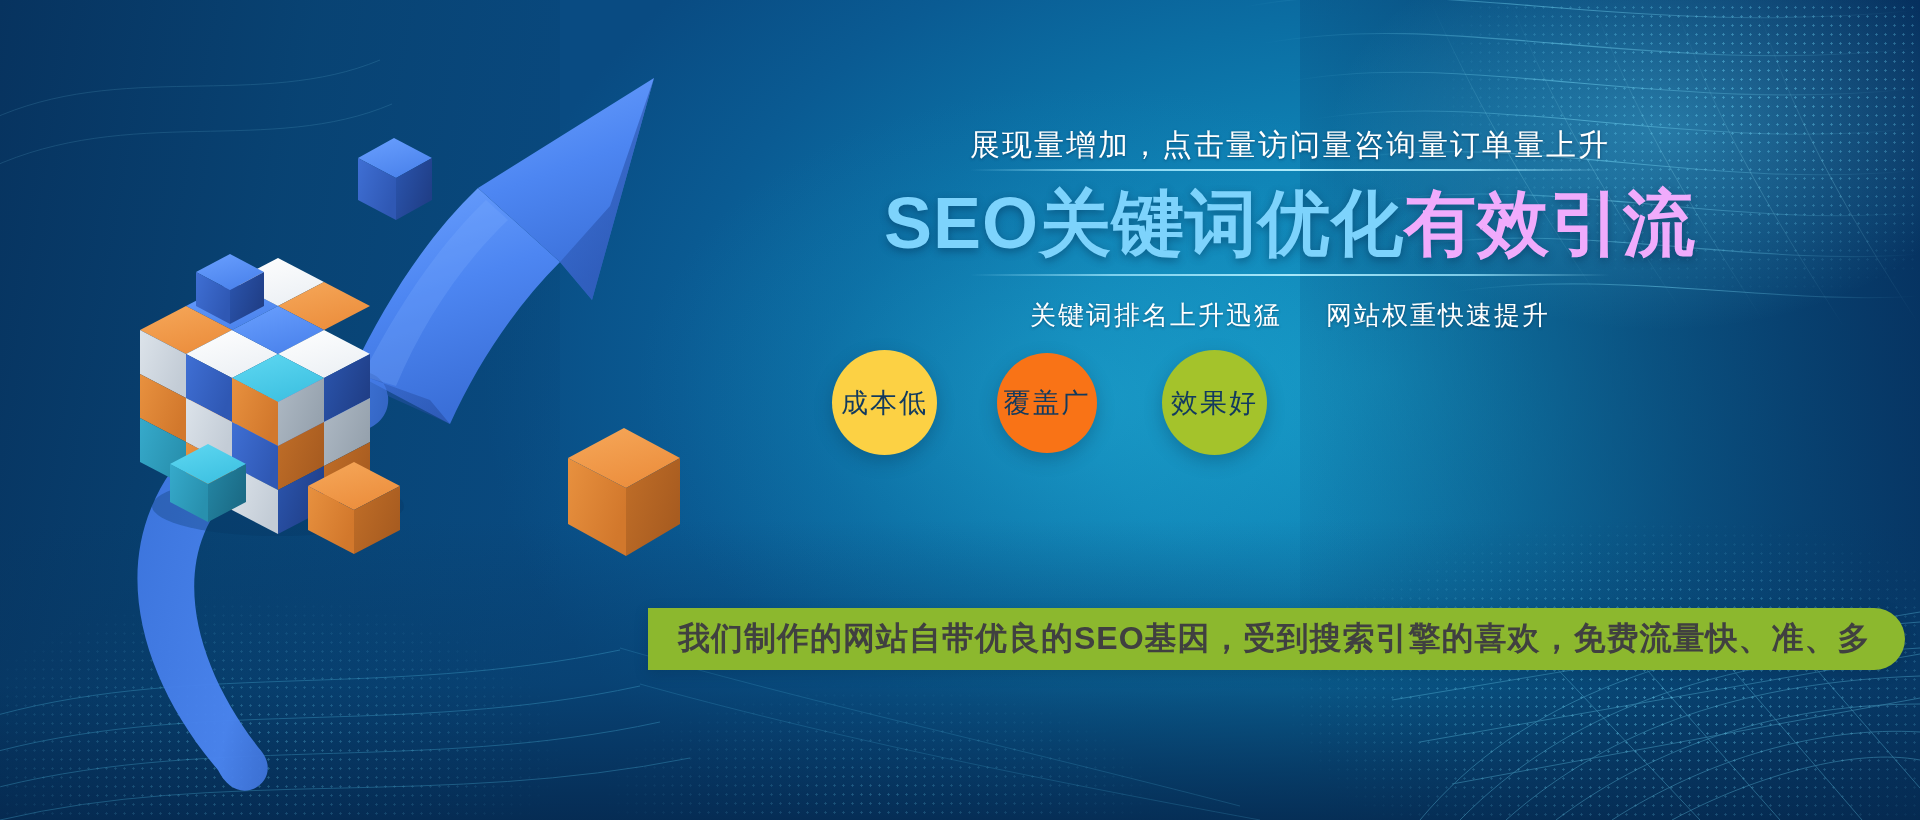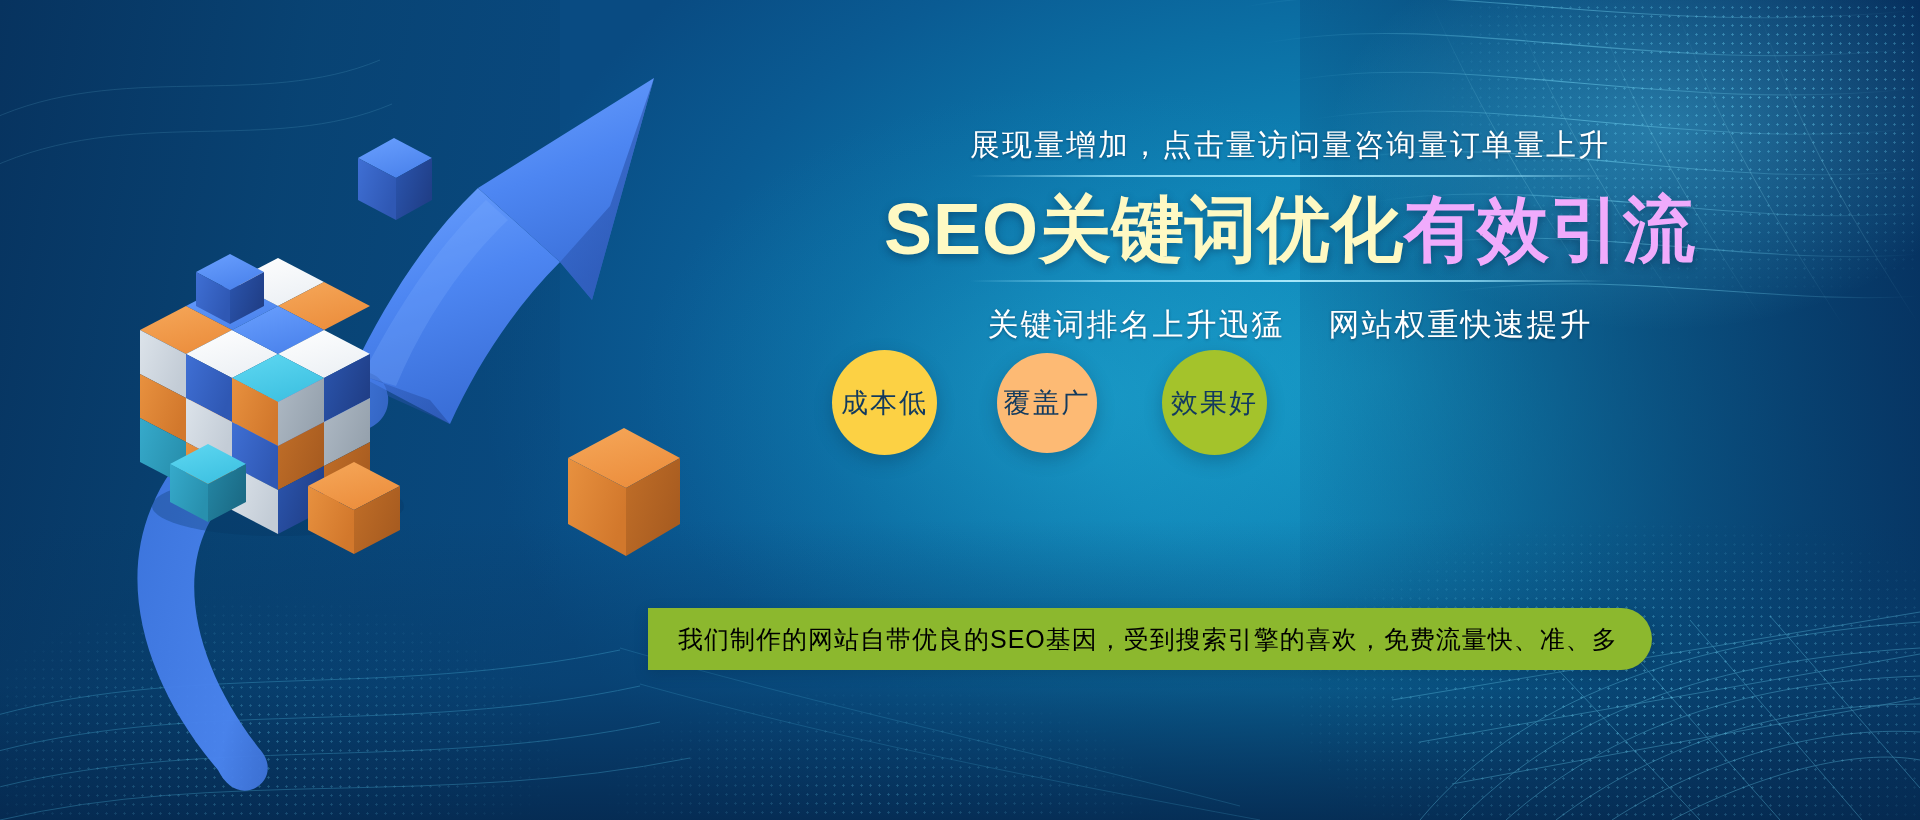--- a/index.html
+++ b/index.html
@@ -50,59 +50,59 @@
 
   
   .art{position:absolute;left:0;top:0;width:720px;height:820px;}
 
   
   .copy{position:absolute;left:700px;top:128px;width:1180px;}
   .kicker{
     color:#ffffff;font-size:30px;letter-spacing:2px;line-height:1.1;
     text-align:center;white-space:nowrap;
     text-shadow:0 1px 3px rgba(0,30,60,.45);
-    padding-bottom:14px;
+    padding-bottom:8px;
   }
   .rule{height:2px;width:640px;margin:0 auto;
     background:linear-gradient(90deg,rgba(120,215,245,0) 0%,rgba(150,225,250,.85) 22%,rgba(180,240,255,.95) 50%,rgba(150,225,250,.85) 78%,rgba(120,215,245,0) 100%);}
   .headline{
     text-align:center;white-space:nowrap;
     font-size:72px;font-weight:bold;line-height:1.18;
     letter-spacing:1px;margin-top:10px;
     text-shadow:0 3px 8px rgba(0,35,70,.42);
   }
-  .headline .hl-accent{color:#fef9c3;}
+  .headline .hl-accent{color:#7dd3fc;}
   .headline .hl-plain{color:#f0abfc;}
   .rule2{height:2px;width:640px;margin:8px auto 0;
     background:linear-gradient(90deg,rgba(120,215,245,0) 0%,rgba(150,225,250,.8) 22%,rgba(180,240,255,.92) 50%,rgba(150,225,250,.8) 78%,rgba(120,215,245,0) 100%);}
   .subline{
-    color:#ffffff;font-size:31px;letter-spacing:2px;white-space:nowrap;
+    color:#ffffff;font-size:26px;letter-spacing:2px;white-space:nowrap;
     text-align:center;margin-top:22px;
     text-shadow:0 1px 3px rgba(0,30,60,.45);
   }
   .subline .gap{display:inline-block;width:44px;}
 
   
   .badges{position:absolute;left:832px;top:350px;width:560px;height:110px;}
   .badge{position:absolute;border-radius:50%;
     display:flex;align-items:center;justify-content:center;
     color:#123a5e;font-size:27px;letter-spacing:2px;
     box-shadow:0 6px 18px rgba(3,35,65,.28);}
   .badge.b1{left:0px;top:0px;width:105px;height:105px;background:#FCD144;}
-  .badge.b2{left:165px;top:3px;width:100px;height:100px;background:#fdba74;}
+  .badge.b2{left:165px;top:3px;width:100px;height:100px;background:#f97316;}
   .badge.b3{left:330px;top:0px;width:105px;height:105px;background:#A4C32B;}
 
   
   .pill{position:absolute;left:648px;top:608px;height:62px;
     padding:0 34px 0 30px;
     background:#8CB82E;
     border-radius:0 31px 31px 0;
     display:flex;align-items:center;
     box-shadow:0 4px 14px rgba(3,35,65,.22);}
-  .pill-text{color:#000000;font-size:25px;letter-spacing:1px;white-space:nowrap;}
+  .pill-text{color:#404040;font-size:32px;letter-spacing:1px;white-space:nowrap;font-weight:bold;}
 </style>
 </head>
 <body>
 
 <div id="stage">
 
   <div class="bg-base"></div>
   <div class="bg-glow"></div>
   <div class="bg-dark-left"></div>
   <div class="bg-dark-right"></div>

